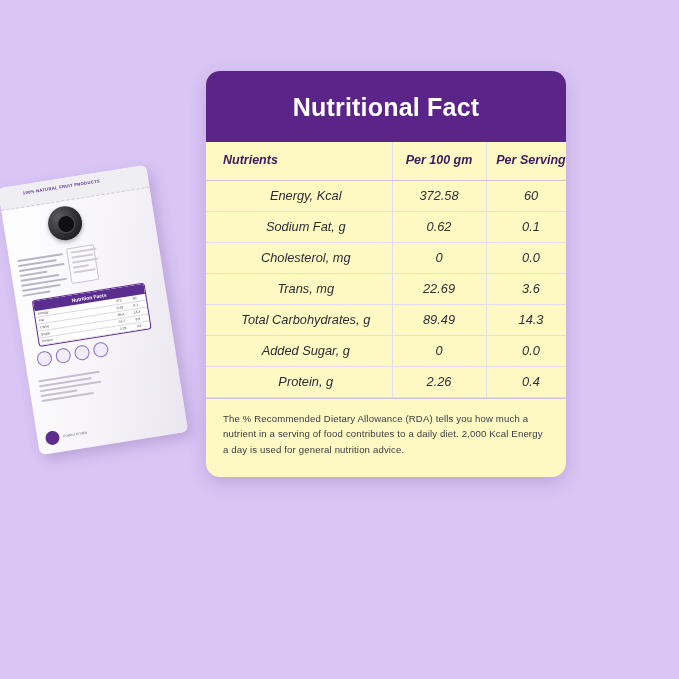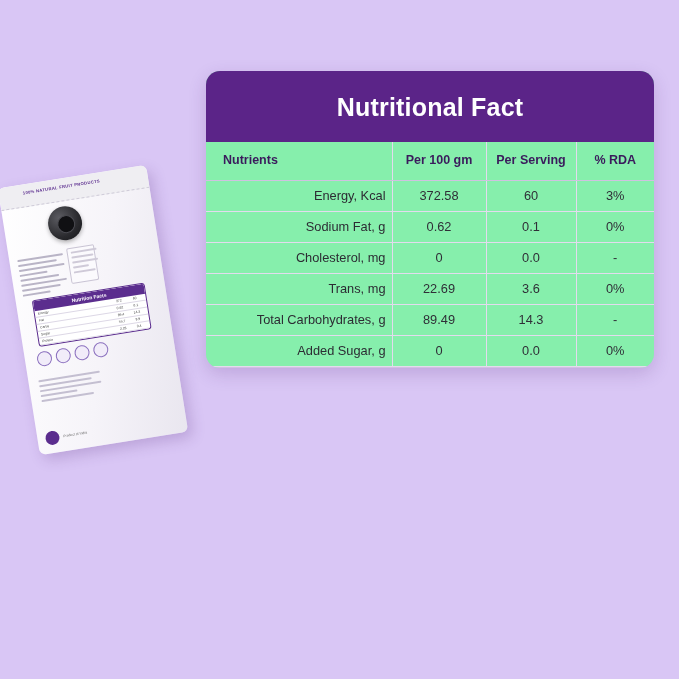--- a/index.html
+++ b/index.html
@@ -159,22 +159,22 @@
   .pouch-footer .fnote {
     font-size: 3.4px;
     color: #6b6b6b;
   }
 
   
   .card {
     position: absolute;
     left: 206px;
     top: 71px;
-    width: 448px;
-    background: #86efac;
+    width: 360px;
+    background: #fef9c3;
     border-radius: 14px;
     box-shadow: 0 6px 18px rgba(70, 30, 110, 0.18);
     overflow: hidden;
   }
   .card-header {
     background: #5b2488;
     color: #ffffff;
     text-align: center;
     padding: 22px 10px 20px;
   }
@@ -186,20 +186,21 @@
   }
   table.nft {
     width: 100%;
     border-collapse: collapse;
     table-layout: fixed;
   }
   table.nft th,
   table.nft td {
     border-bottom: 1px solid #e3dbee;
     border-right: 1px solid #e3dbee;
+    font-style: italic;
   }
   table.nft th:last-child,
   table.nft td:last-child { border-right: none; }
   table.nft thead th {
     color: #3a1b5c;
     font-size: 12.5px;
     font-weight: bold;
     padding: 11px 6px;
     text-align: center;
     line-height: 1.25;
@@ -209,21 +210,21 @@
     text-align: left;
     padding-left: 17px;
   }
   table.nft tbody td {
     font-size: 12.8px;
     color: #2f2f37;
     padding: 7.5px 6px;
     text-align: center;
   }
   table.nft tbody td.lbl {
-    text-align: right;
+    text-align: center;
     padding-left: 20px;
     color: #2c2c33;
   }
   .col-nutrient { width: 186px; }
   .col-per100  { width: 94px; }
   .col-serving { width: 90px; }
   .col-rda     { width: 78px; }
 
   .card-foot {
     padding: 12px 17px 20px 17px;
@@ -367,17 +368,24 @@
         <td>89.49</td>
         <td>14.3</td>
         <td>-</td>
       </tr>
       <tr>
         <td class="lbl">Added Sugar, g</td>
         <td>0</td>
         <td>0.0</td>
         <td>0%</td>
       </tr>
+      <tr>
+        <td class="lbl">Protein, g</td>
+        <td>2.26</td>
+        <td>0.4</td>
+        <td>-</td>
+      </tr>
     </tbody>
   </table>
 
   <div class="card-sep"></div>
+  <div class="card-foot">The % Recommended Dietary Allowance (RDA) tells you how much a nutrient in a serving of food contributes to a daily diet. 2,000 Kcal Energy a day is used for general nutrition advice.</div>
 </div>
 
 </body></html>

